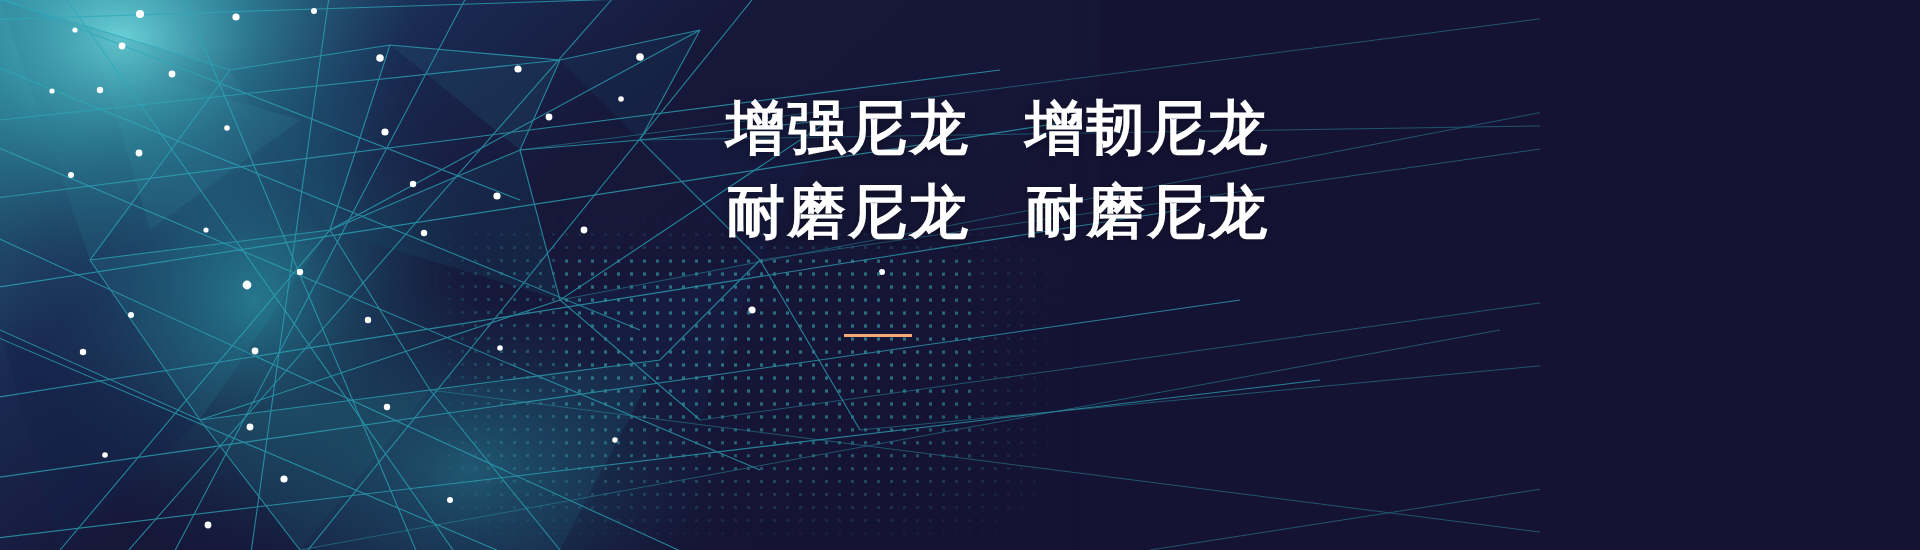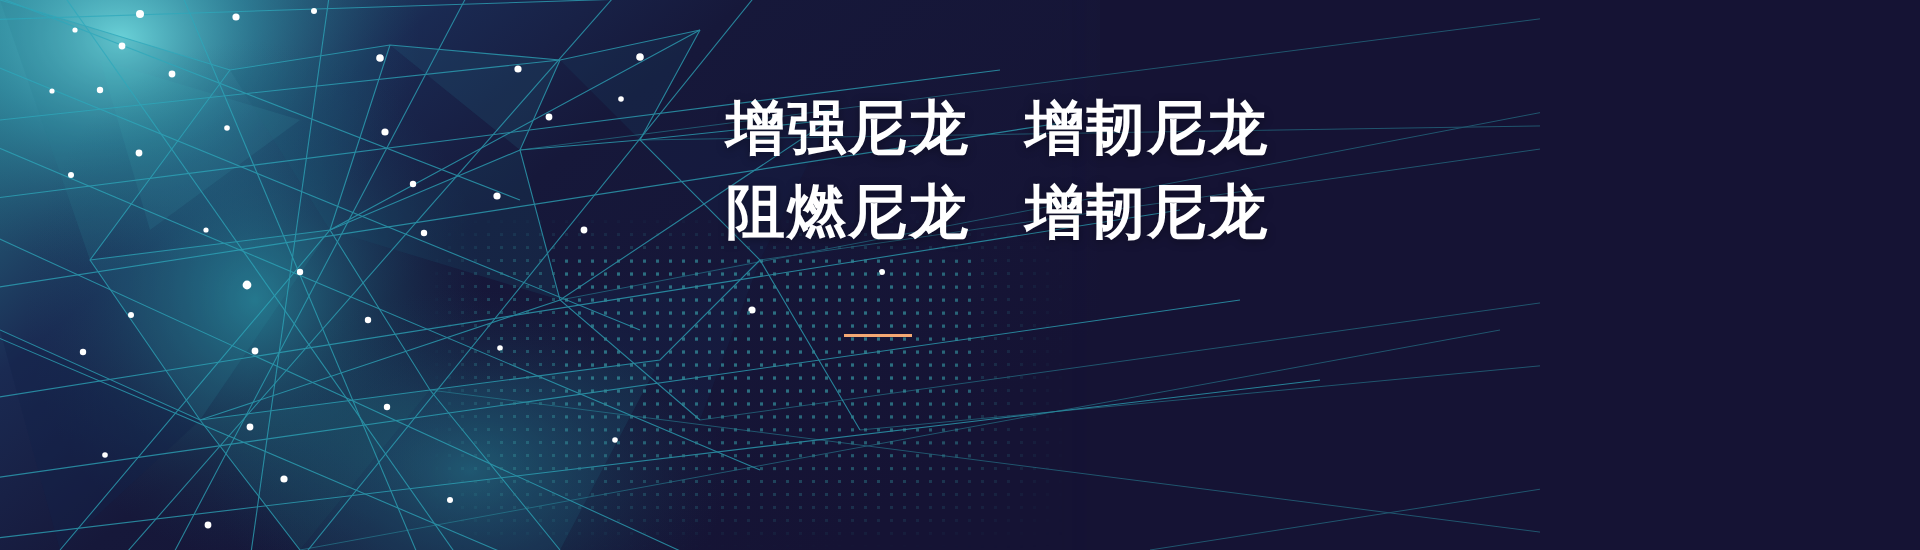--- a/index.html
+++ b/index.html
@@ -235,21 +235,21 @@
     </svg>
 
     <div id="dot-field"></div>
     <div id="dot-field-2"></div>
   </div>
 
   <div id="content">
 
     <div class="headline">增强尼龙   增韧尼龙</div>
 
-    <div class="headline">阻燃尼龙   增韧尼龙</div>
+    <div class="headline">耐磨尼龙   耐磨尼龙</div>
 
     <div id="divider-wrap">
       <div id="divider"></div>
     </div>
 
   </div>
 
 </div>
 
 </body></html>

